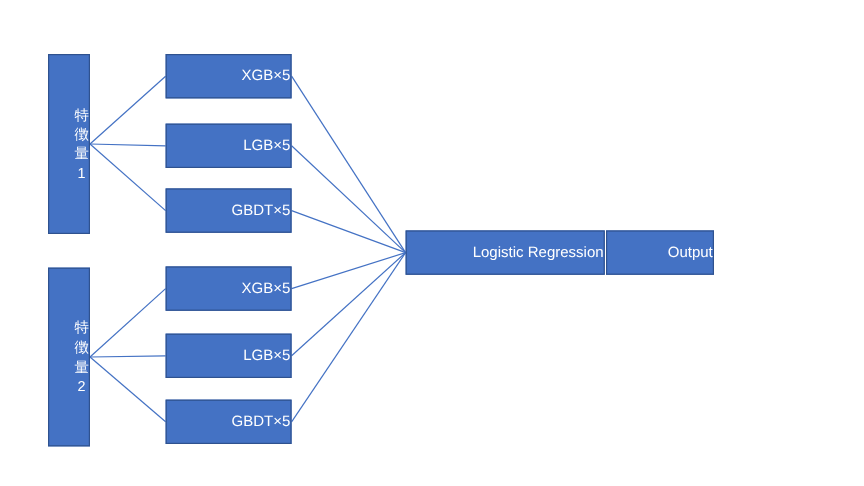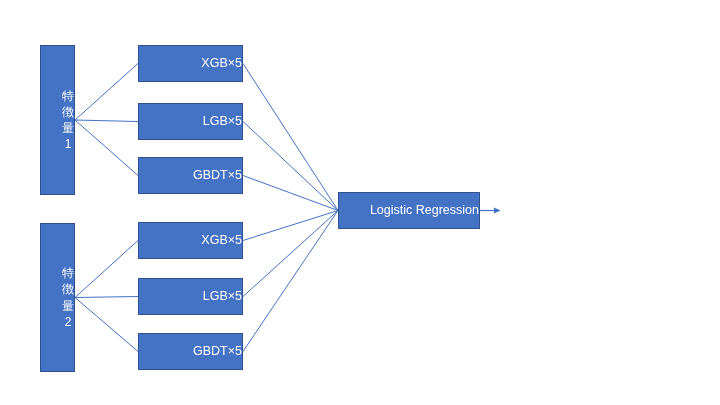--- a/index.html
+++ b/index.html
@@ -124,18 +124,21 @@
   </div>
 
   <div class="node model-node" style="left:138px; top:278px;">
     <span class="node-label">LGB×5</span>
   </div>
 
   <div class="node model-node" style="left:138px; top:333px;">
     <span class="node-label">GBDT×5</span>
   </div>
 
-  <div class="node lr-node" style="left:338px; top:192px; width:142px; height:37px;">
+  <div class="node lr-node" style="left:338px; top:192px; width:166px; height:37px;">
     <span class="node-label">Logistic Regression</span>
   </div>
 
+  <div class="node out-node" style="left:505px; top:192px; width:90px; height:37px;">
+    <span class="node-label">Output</span>
+  </div>
 
 </div>
 
 </body></html>

